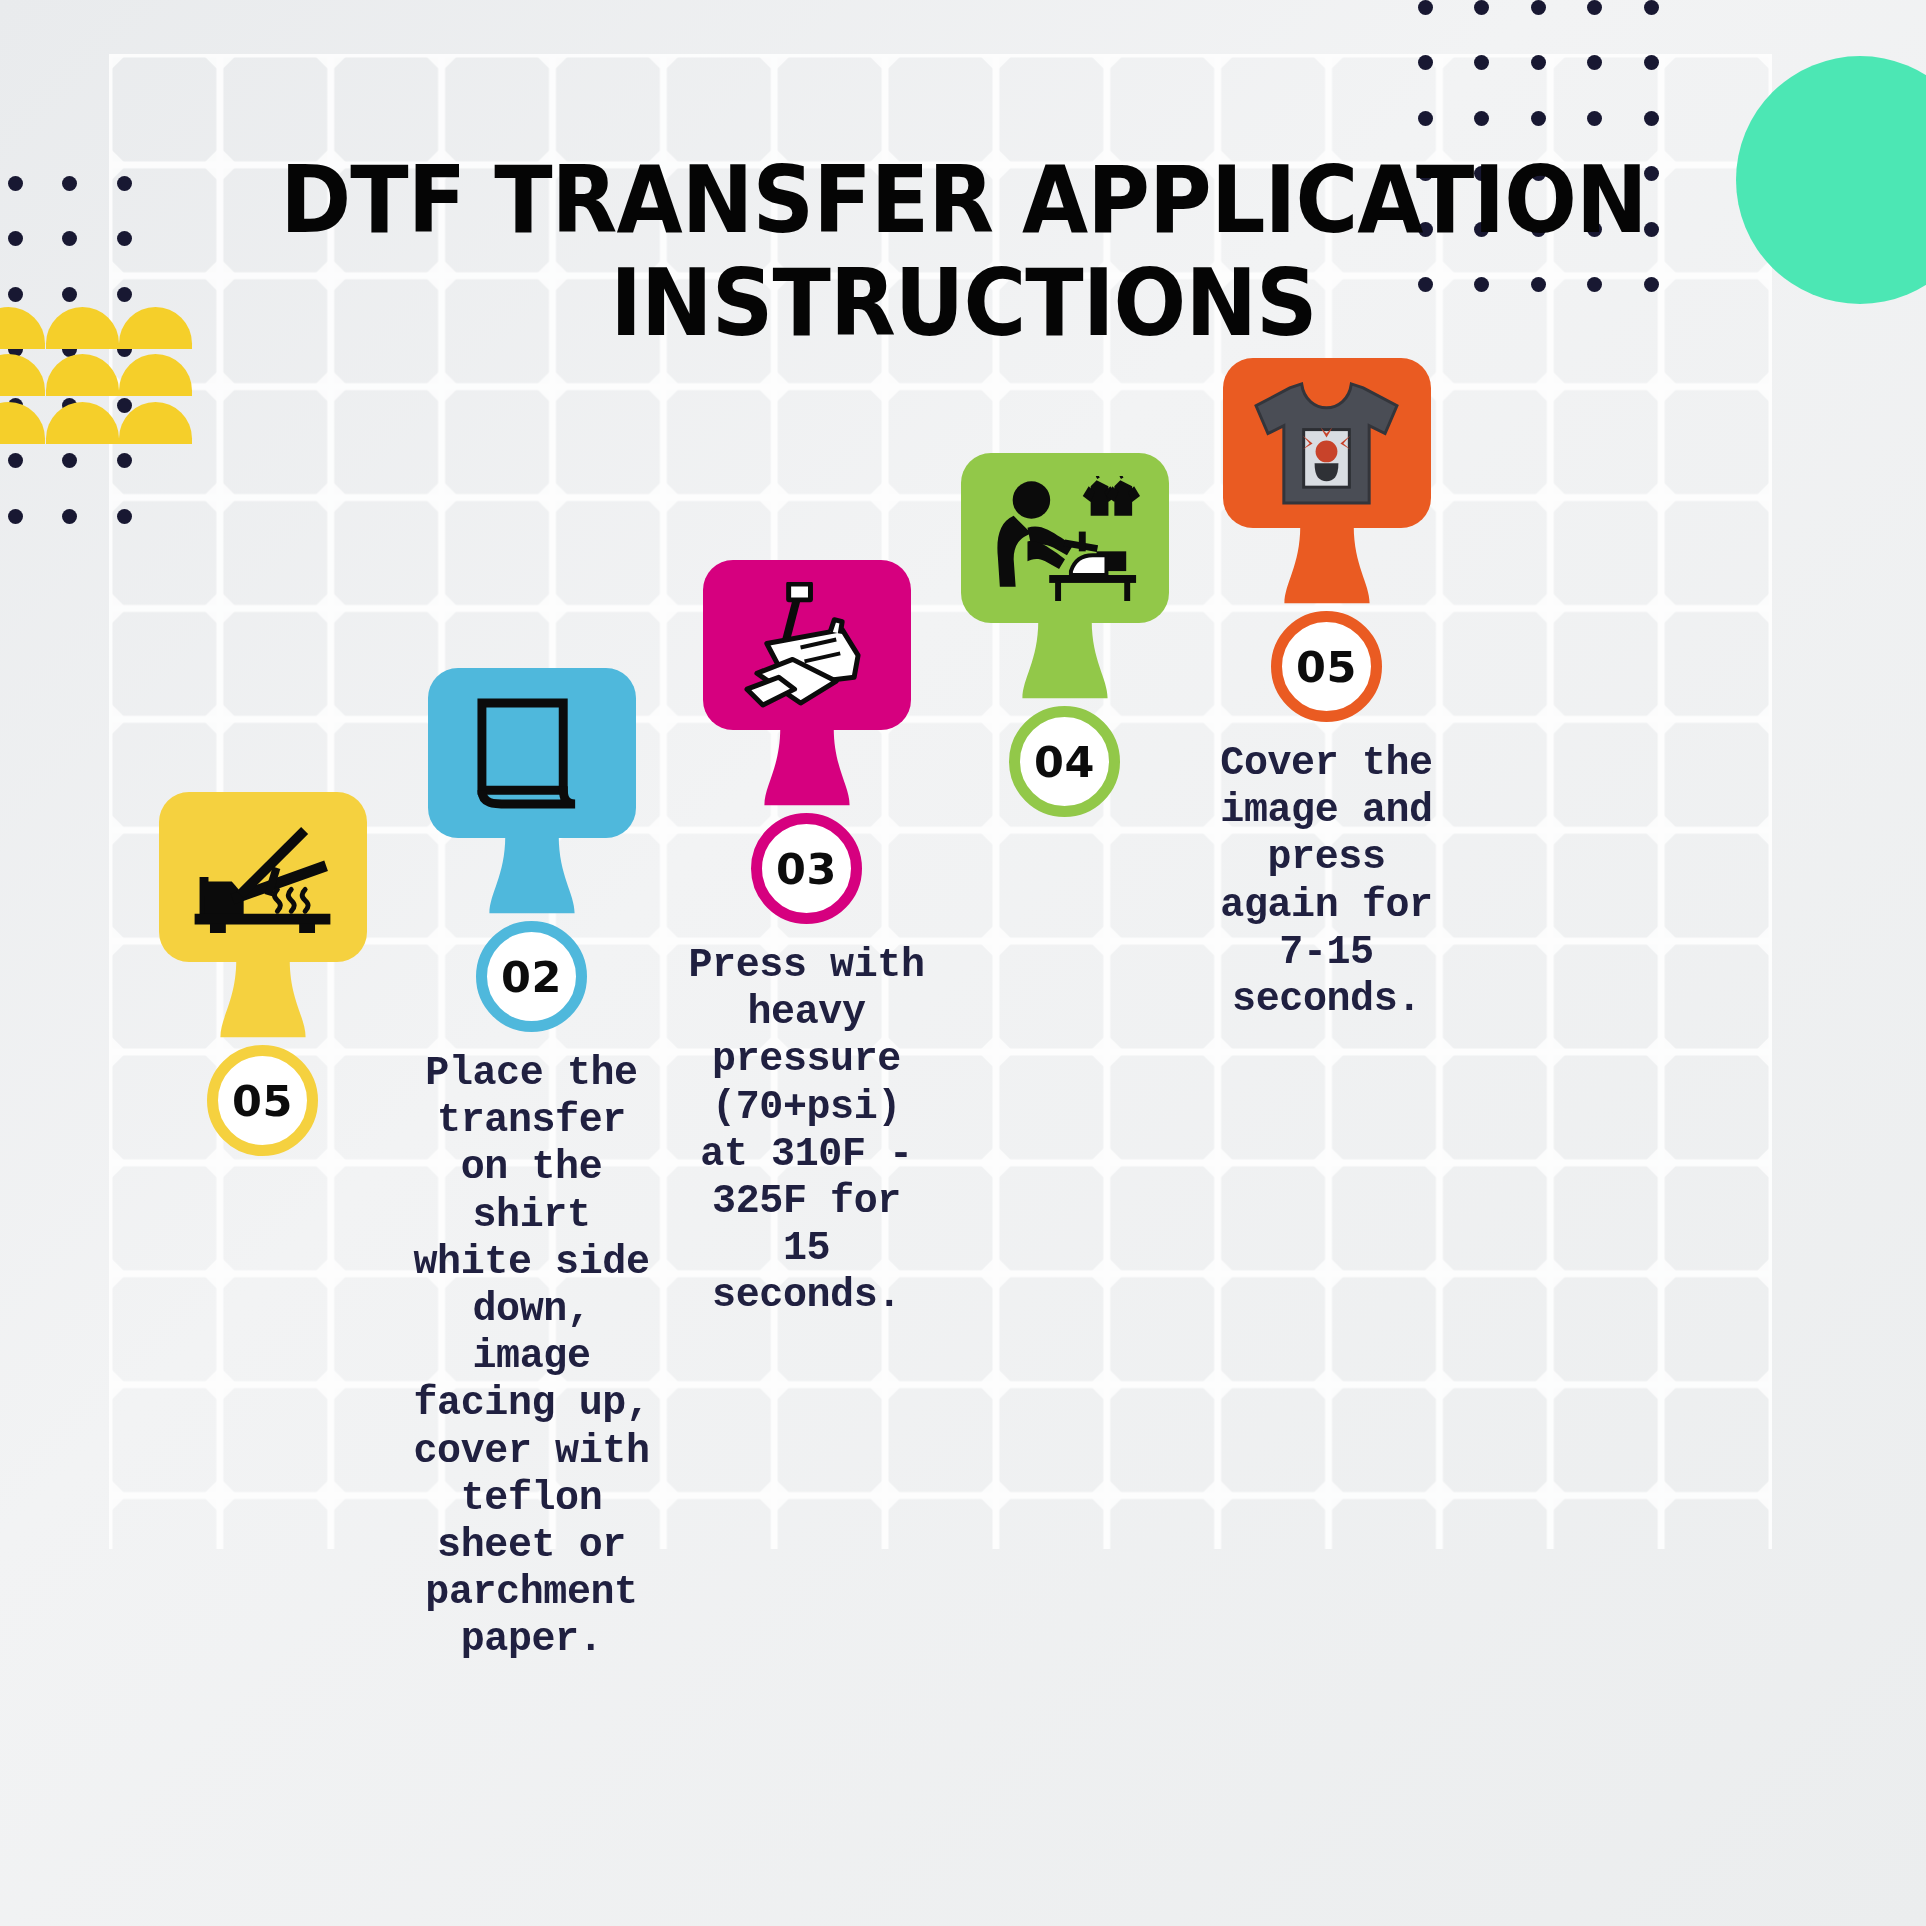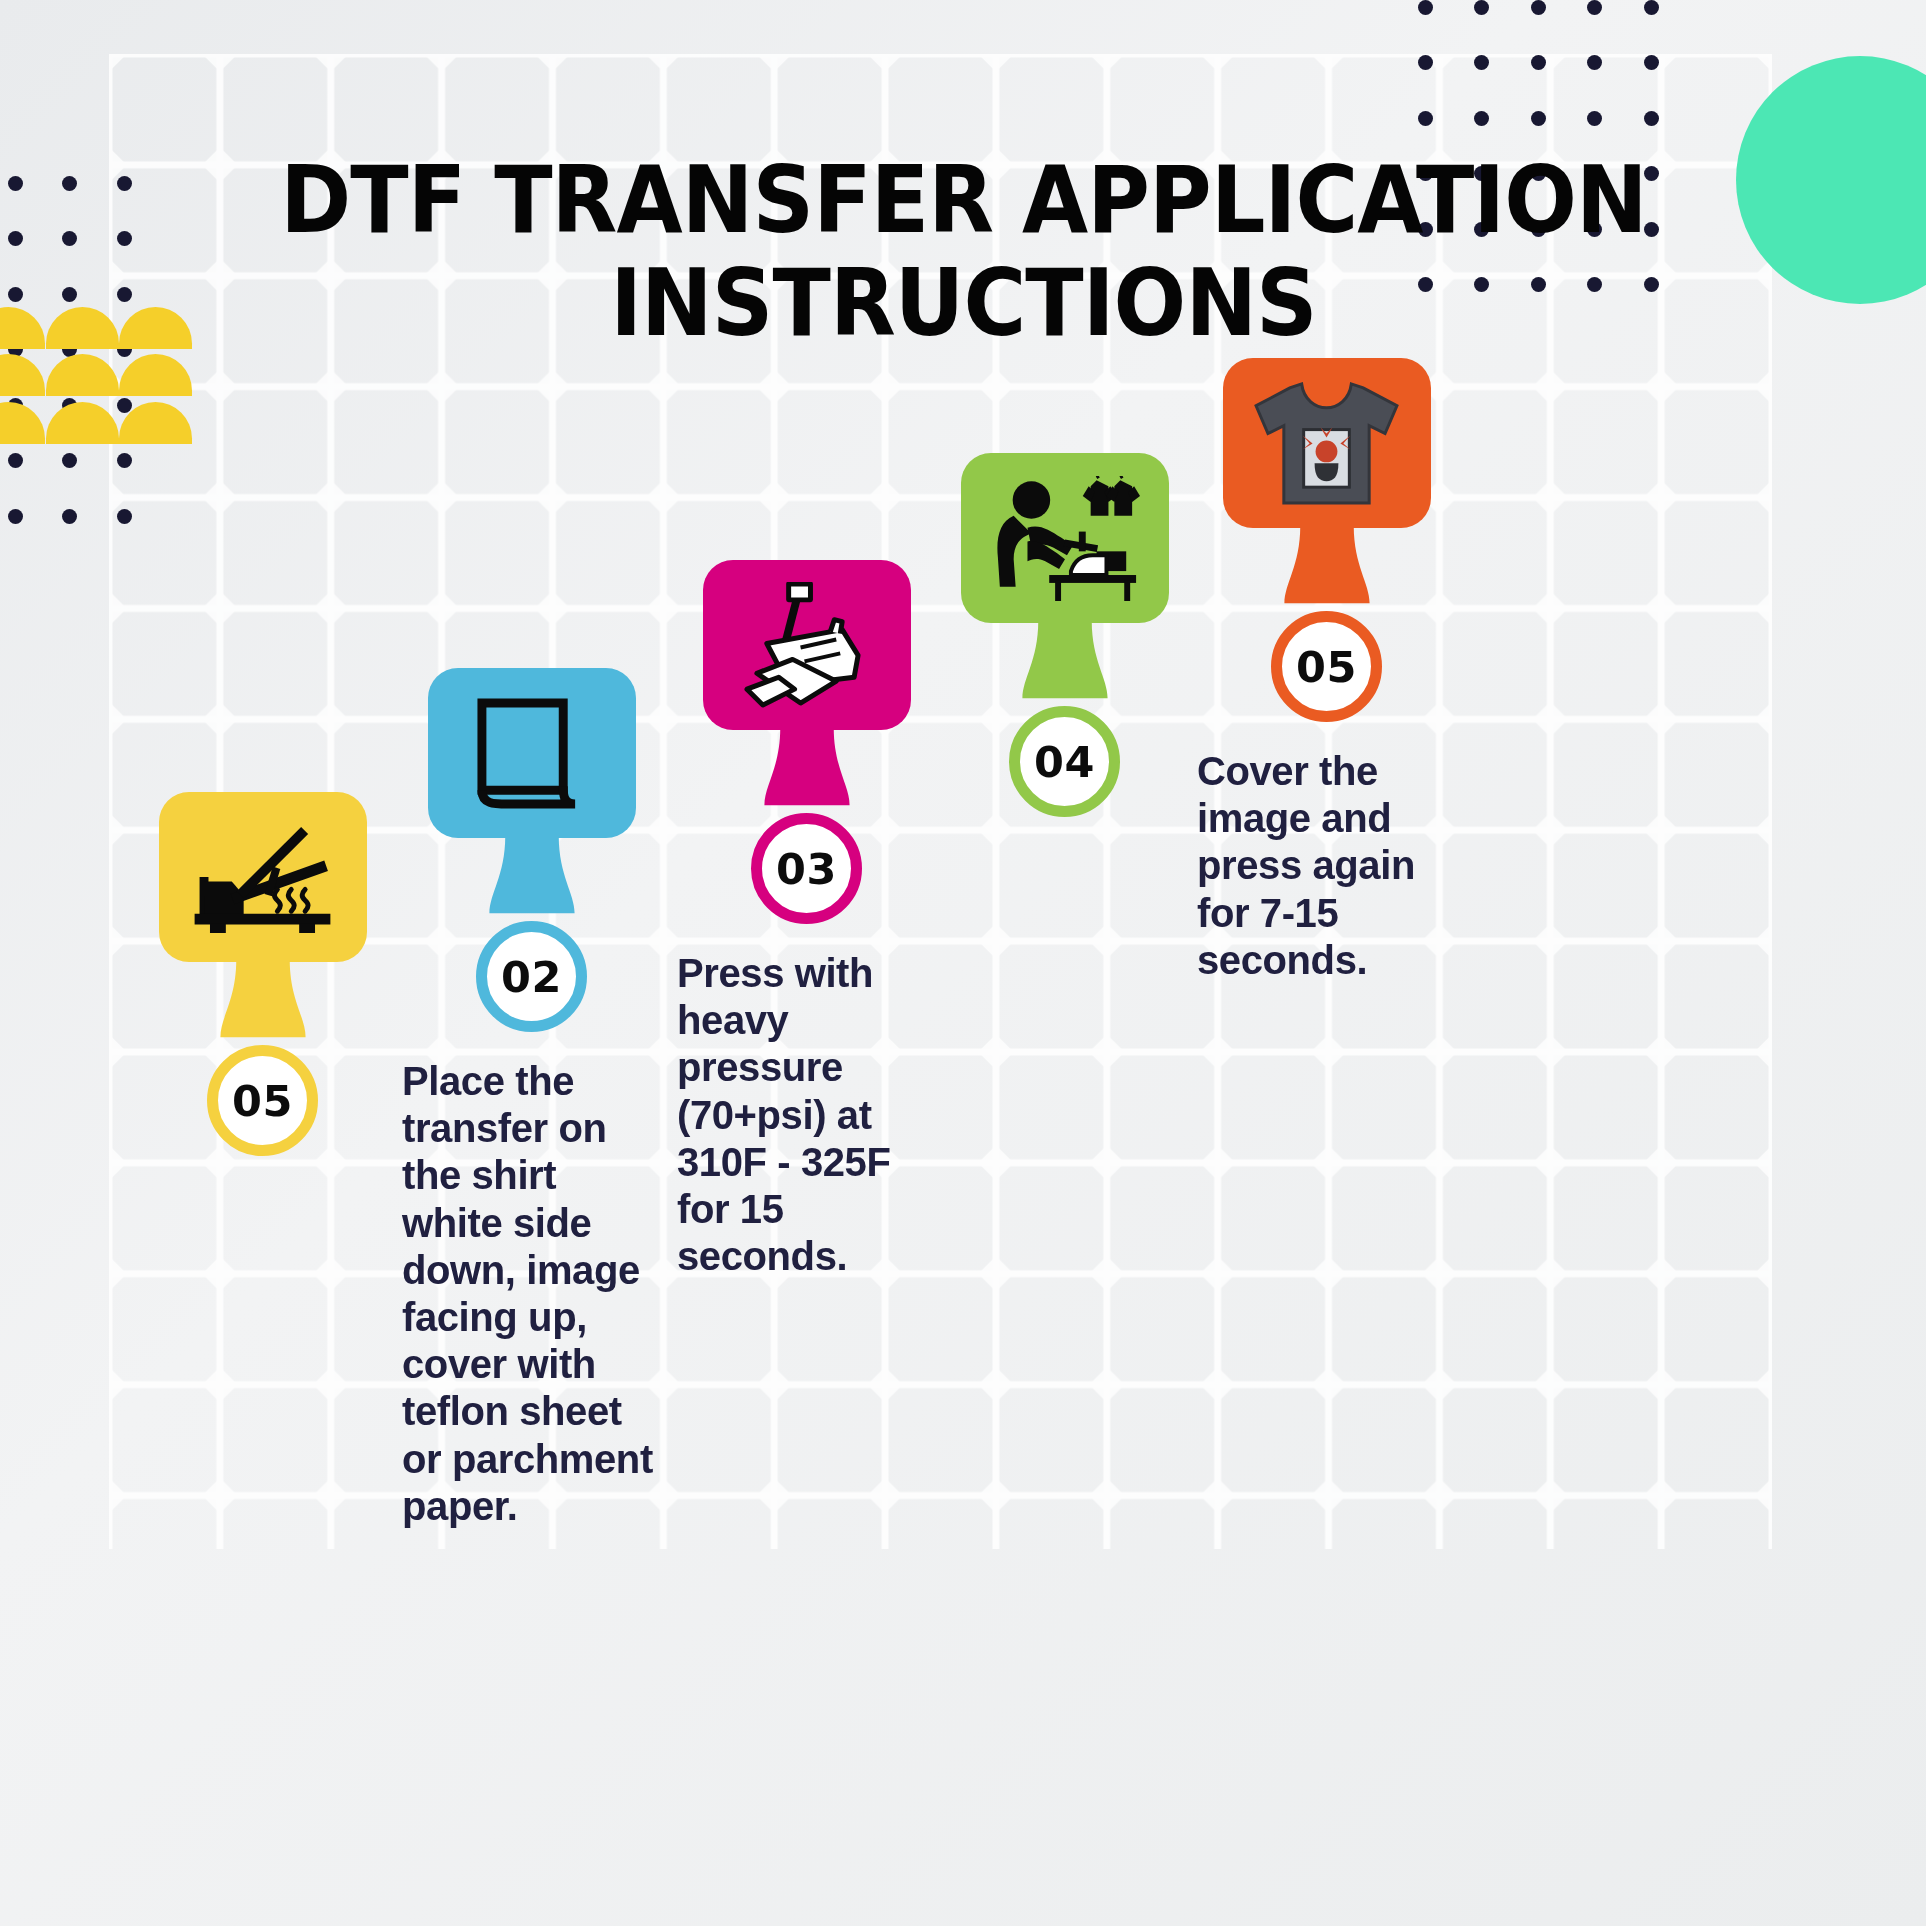--- a/index.html
+++ b/index.html
@@ -83,20 +83,21 @@
     position: absolute;
     left: 119px;
     top: 0;
     width: 1703px;
     height: 1927px;
   }
 
   .step {
     position: absolute;
     width: 267px;
+    text-align: center;
   }
 
   .card {
     position: relative;
     width: 208px;
     height: 170px;
     margin: 0 auto;
     border-radius: 30px;
     display: flex;
     align-items: center;
@@ -125,23 +126,23 @@
     align-items: center;
     justify-content: center;
     font-family: "DejaVu Sans", sans-serif;
     font-weight: 700;
     font-size: 43px;
     color: #0c0c0c;
     letter-spacing: 0.5px;
   }
 
   .caption {
-    margin: 26px auto 0;
+    margin: 18px auto 0;
     width: 259px;
-    font-family: Liberation Sans, sans-serif;
+    font-family: Liberation Mono, monospace;
     font-weight: 700;
     font-size: 40px;
     line-height: 1.18;
     color: #202040;
     letter-spacing: -0.4px;
   }
 
   
   #step-1 { left: 10px;   top: 792px; }
   #step-2 { left: 279px;  top: 668px; }

